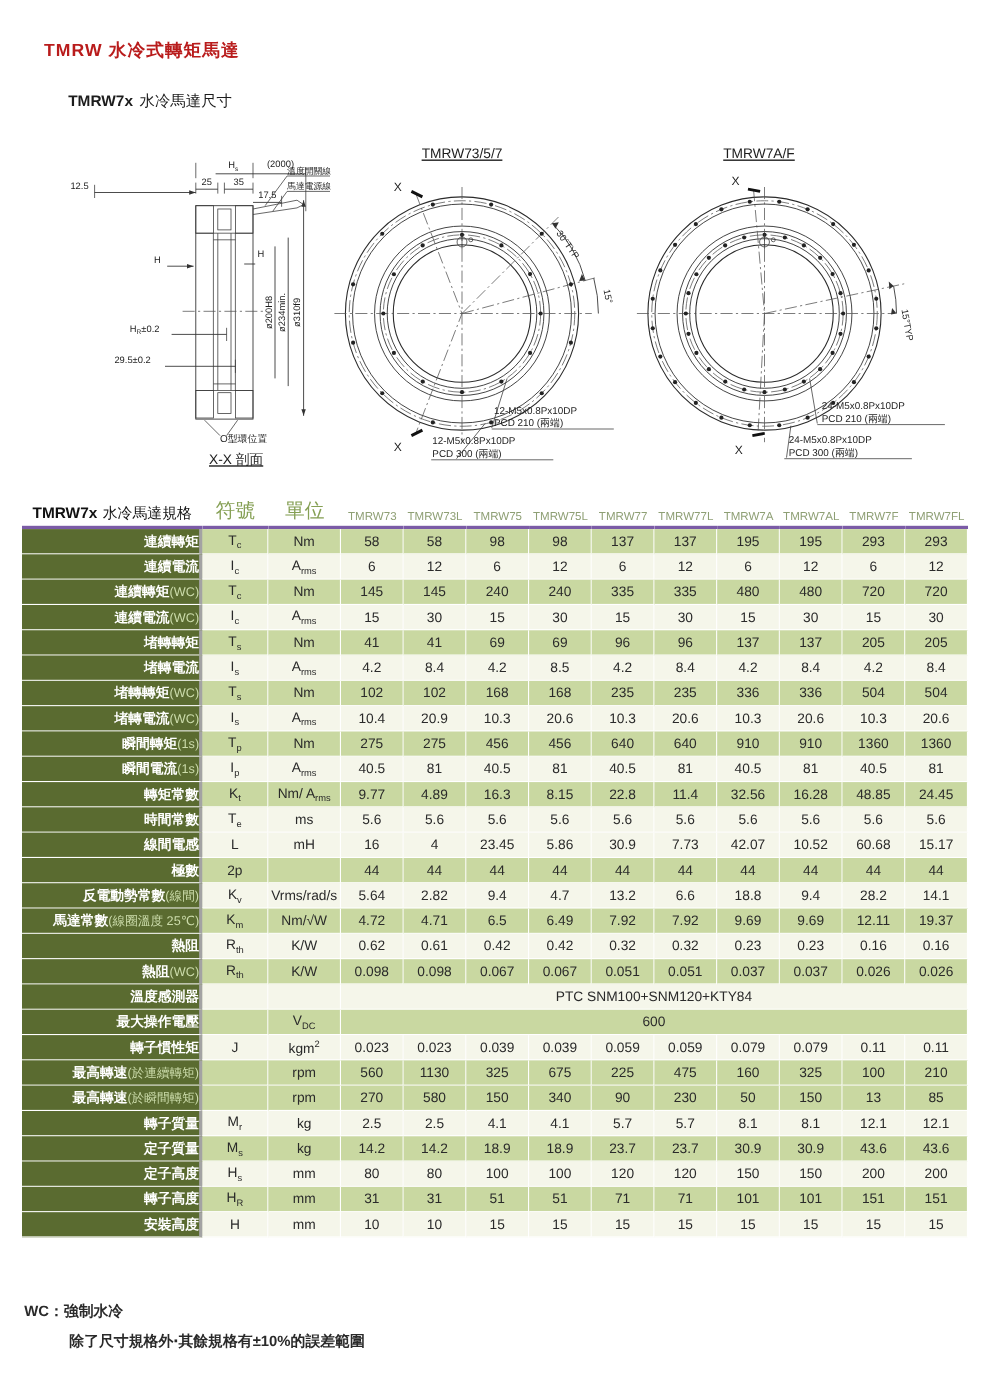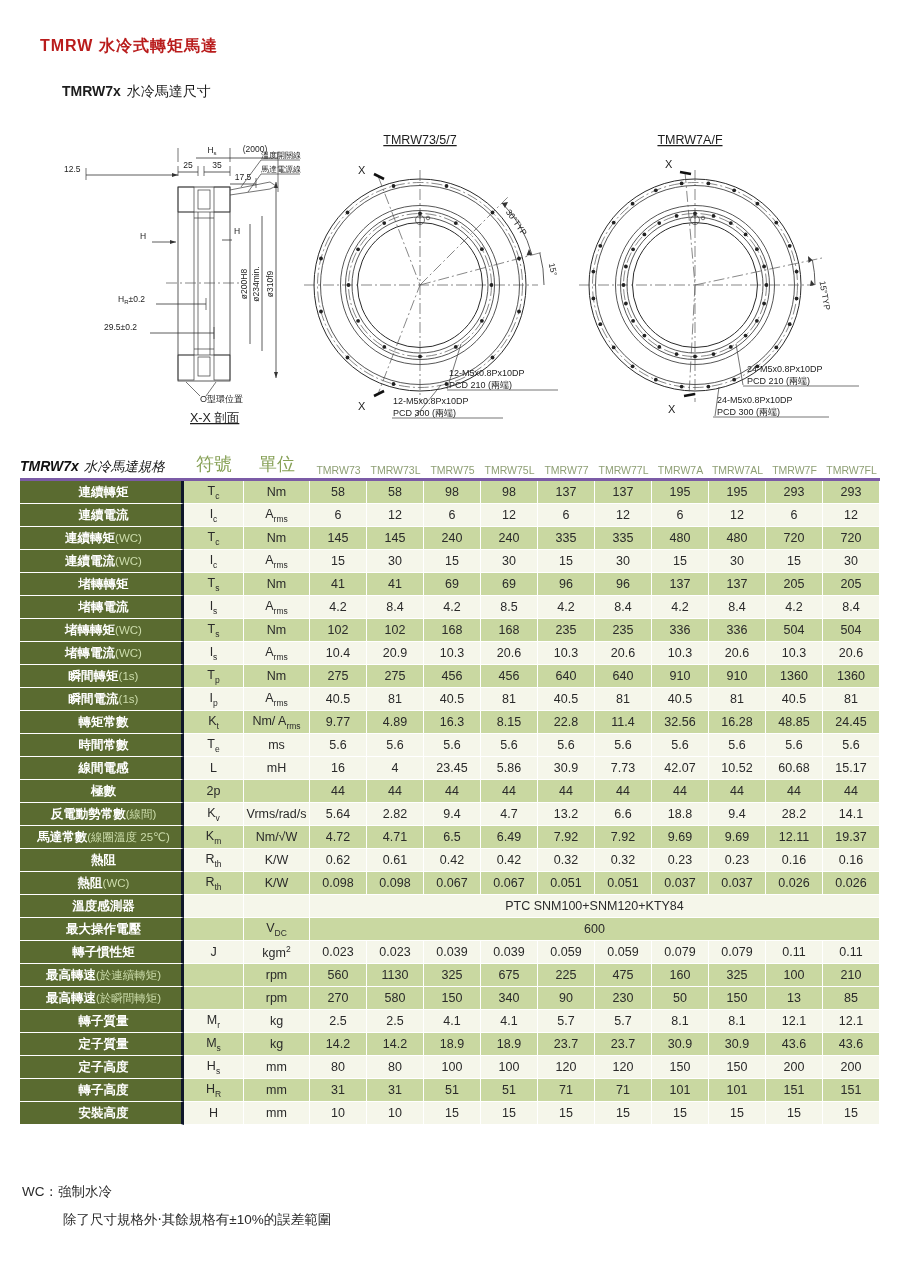--- a/index.html
+++ b/index.html
@@ -27,41 +27,41 @@
   .ring{stroke:#2b2b2b;stroke-width:1;fill:none;}
   .ring2{stroke:#2b2b2b;stroke-width:0.8;fill:none;}
 
   
   .spec{left:20px;top:452px;}
   table.spec-table{border-collapse:separate;border-spacing:0;table-layout:fixed;width:860px;}
   .spec-table th{
     font-weight:normal;padding:0 0 2px 0;height:19px;vertical-align:bottom;
     border-bottom:3px solid #7b5ba6;background:#fff;
   }
-  .spec-table th.t-title{text-align:left;font-size:13.5px;color:#111;white-space:nowrap;font-style:italic;}
+  .spec-table th.t-title{text-align:center;font-size:13.5px;color:#111;white-space:nowrap;}
   .spec-table th.t-title .model{font-weight:bold;font-size:14px;margin-right:5px;}
   .spec-table th.t-head{color:#86a055;font-size:18px;text-align:center;}
   .spec-table th.t-model{color:#8e9f74;font-size:10.5px;text-align:center;}
   .spec-table td{
     height:22px;padding:0;text-align:center;vertical-align:middle;
     font-size:12.5px;color:#2a2a2a;
     border-right:1px solid #fff;border-bottom:1px solid #fff;
     overflow:hidden;white-space:nowrap;
   }
   .spec-table td.lbl{
-    background:#5a6b30;color:#ffffff;font-weight:bold;text-align:center;
-    padding-left:6px;font-size:12.5px;border-right:3px solid #0f172a;
+    background:#5a6b30;color:#ffffff;font-weight:bold;text-align:right;
+    padding-left:6px;font-size:12.5px;border-right:3px solid #a3a3a3;
   }
   .spec-table td.lbl .paren{font-weight:normal;color:#ccdcab;font-size:11.5px;}
   .spec-table tr.odd  td:not(.lbl){background:#c9d8a1;}
   .spec-table tr.even td:not(.lbl){background:#f5f6ea;}
   .spec-table sub{font-size:68%;}
   .spec-table sup{font-size:68%;}
 
-  .footnote{left:22px;font-size:13.5px;color:#2a2a2a;}
+  .footnote{left:22px;font-size:13.5px;color:#2a2a2a;font-weight:bold;}
   .fn1{top:1183px;}
   .fn2{top:1211px;margin-left:41px;}
 </style>
 </head>
 <body>
 
 <div class="abs page-title">TMRW 水冷式轉矩馬達</div>
 <div class="abs page-subtitle">
   <span class="model">TMRW7x</span><span>水冷馬達尺寸</span>
 </div>

